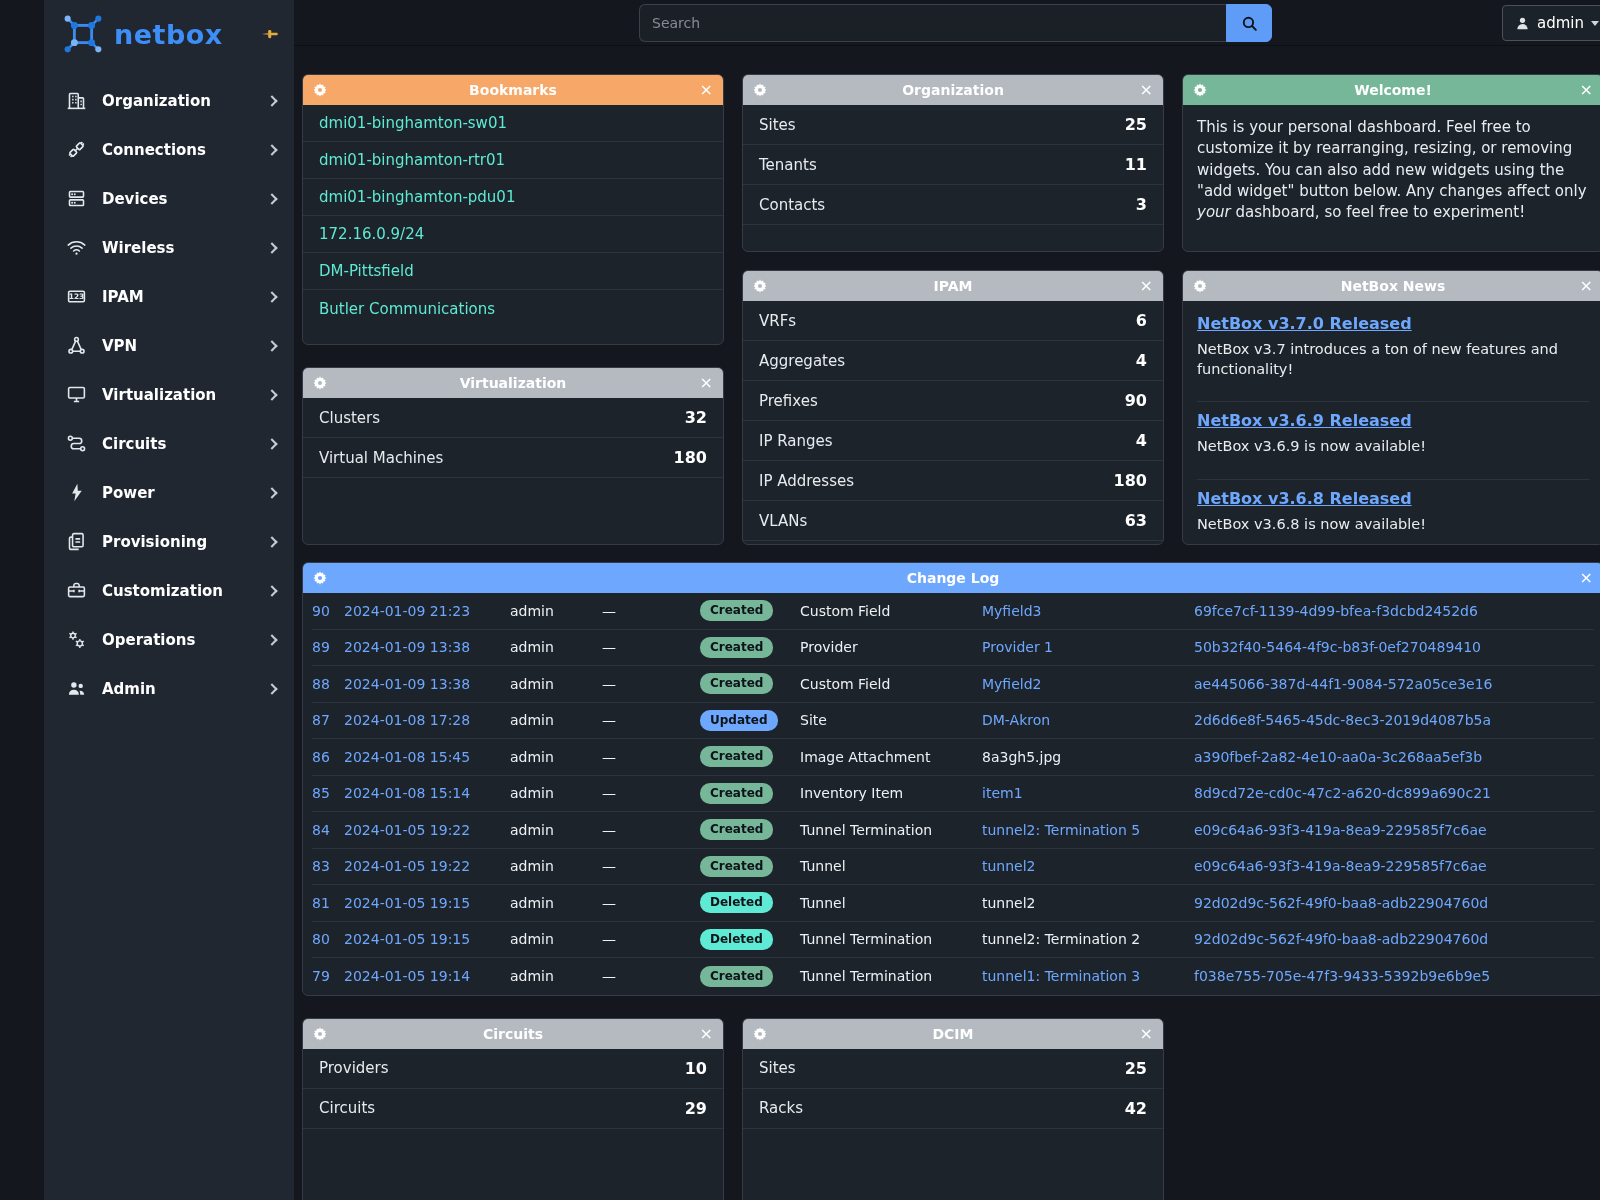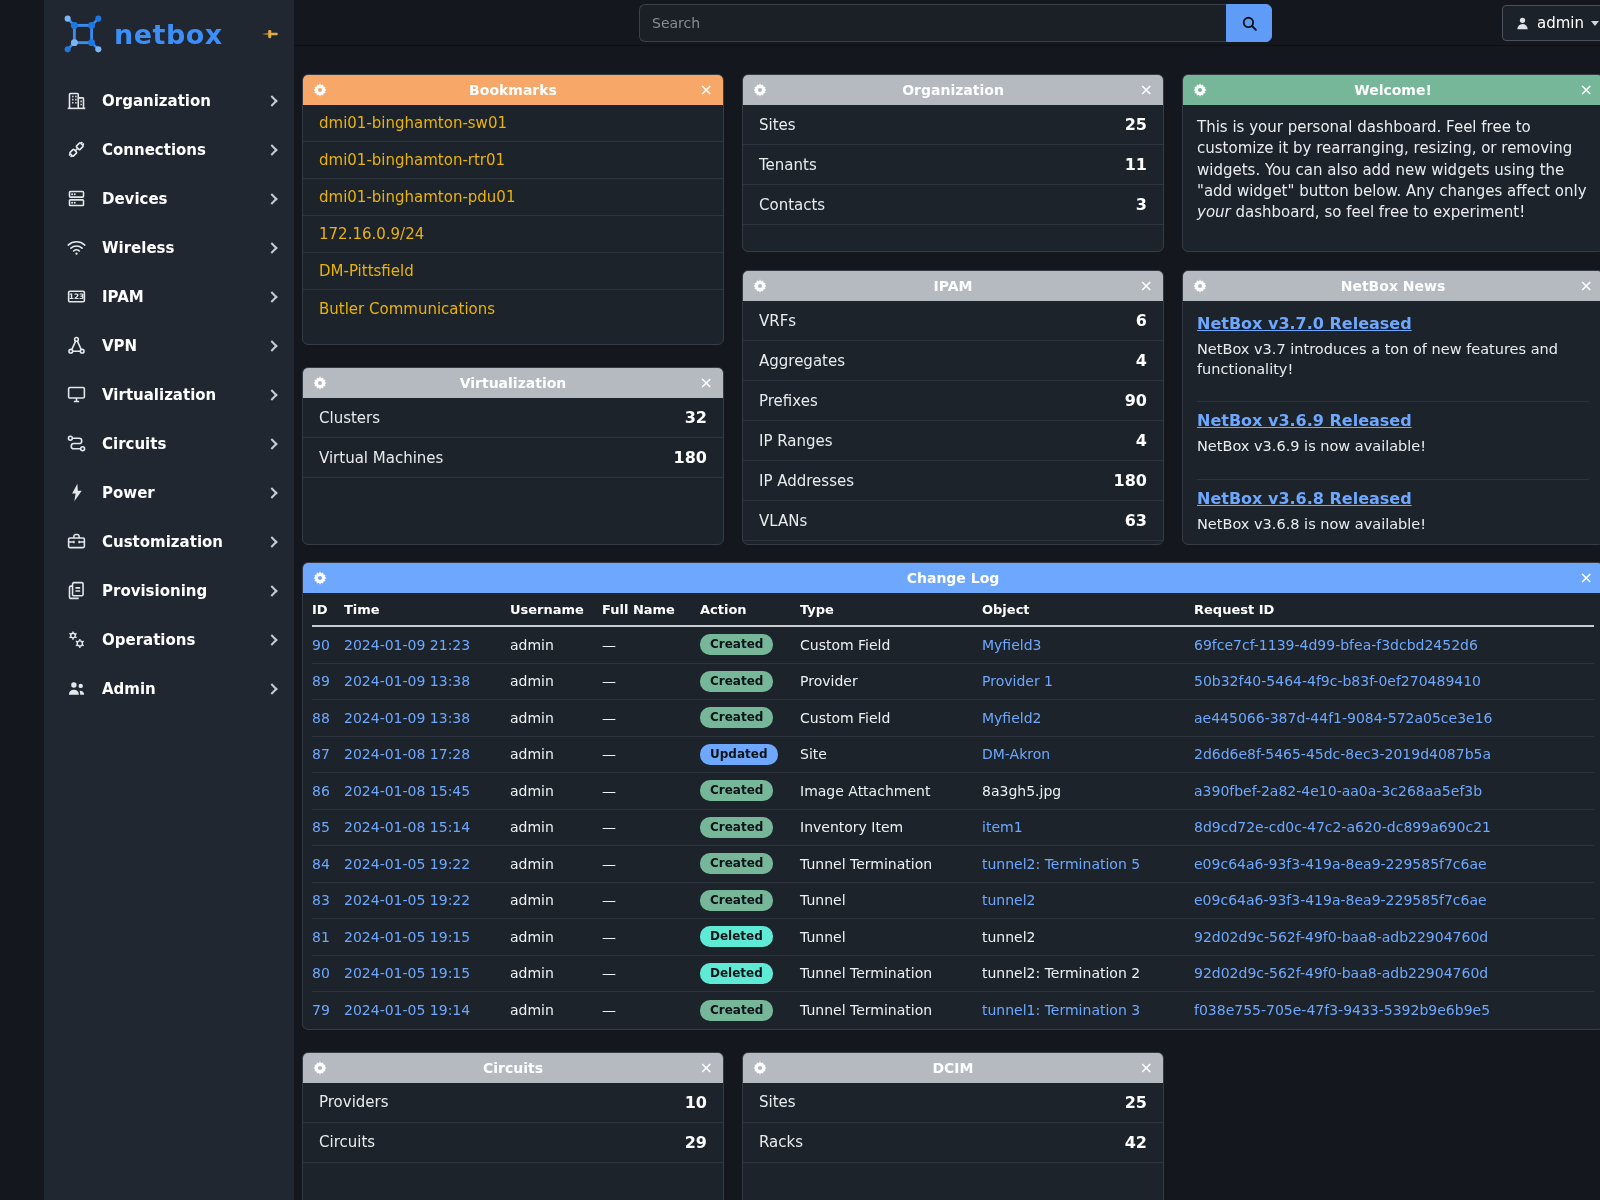--- a/index.html
+++ b/index.html
@@ -55,21 +55,21 @@
 
   
   .stat-row { display:flex; align-items:center; justify-content:space-between;
               padding:0 16px; height:40px; border-bottom:1px solid #2d343d; }
   .stat-label { font-size:15px; color:#e8ebee; }
   .stat-value { font-size:16px; font-weight:bold; color:#fff; text-decoration:none; cursor:pointer; }
 
   
   .bm-row { display:flex; align-items:center; padding:0 16px; height:37px; border-bottom:1px solid #2d343d; }
   .bm-row:last-child { border-bottom:none; }
-  .bm-link { font-size:15px; color:#eab308; text-decoration:none; cursor:pointer; }
+  .bm-link { font-size:15px; color:#5eead4; text-decoration:none; cursor:pointer; }
 
   
   .welcome-body { padding:12px 14px; font-size:15px; line-height:1.42; color:#e9ecef; }
 
   
   .news-body { padding:4px 14px 0; }
   .news-item { padding:9px 0 22px; border-bottom:1px solid #2d343d; }
   .news-item:last-child { border-bottom:none; }
   .news-title { font-size:16px; font-weight:bold; color:#6ea8fe; text-decoration:underline; cursor:pointer; }
   .news-desc { margin-top:7px; font-size:14.5px; color:#e9ecef; line-height:1.35; }
@@ -211,34 +211,34 @@
       </div>
       <div class="nav-item">
         <svg class="nav-ico" viewBox="0 0 24 24">
             <path d="M13 2L7 13h4l-1.5 9L18 10h-4.5z" fill="currentColor"></path>
           </svg>
         <span class="nav-label">Power</span>
           <span class="chev"></span>
       </div>
       <div class="nav-item">
         <svg class="nav-ico" viewBox="0 0 24 24" fill="none" stroke="currentColor" stroke-width="1.8">
+            <rect x="7.5" y="3" width="12" height="15" rx="1.5"></rect>
+            <path d="M7.5 7H5.6A1.6 1.6 0 0 0 4 8.6V19a2 2 0 0 0 2 2h8.5"></path>
+            <path d="M10.8 9h5.4M10.8 12.5h5.4"></path>
+          </svg>
+        <span class="nav-label">Provisioning</span>
+          <span class="chev"></span>
+      </div>
+      <div class="nav-item">
+        <svg class="nav-ico" viewBox="0 0 24 24" fill="none" stroke="currentColor" stroke-width="1.8">
             <rect x="3" y="8" width="18" height="11" rx="1.5"></rect>
             <path d="M9 8V6.2A2.2 2.2 0 0 1 11.2 4h1.6A2.2 2.2 0 0 1 15 6.2V8"></path>
             <path d="M3 12.5h6M15 12.5h6M9 11v3M15 11v3"></path>
           </svg>
         <span class="nav-label">Customization</span>
-          <span class="chev"></span>
-      </div>
-      <div class="nav-item">
-        <svg class="nav-ico" viewBox="0 0 24 24" fill="none" stroke="currentColor" stroke-width="1.8">
-            <rect x="7.5" y="3" width="12" height="15" rx="1.5"></rect>
-            <path d="M7.5 7H5.6A1.6 1.6 0 0 0 4 8.6V19a2 2 0 0 0 2 2h8.5"></path>
-            <path d="M10.8 9h5.4M10.8 12.5h5.4"></path>
-          </svg>
-        <span class="nav-label">Provisioning</span>
           <span class="chev"></span>
       </div>
       <div class="nav-item">
         <svg class="nav-ico" viewBox="0 0 24 24" fill="none" stroke="currentColor" stroke-width="1.6">
             <circle cx="8" cy="7.5" r="2.6"></circle>
             <path d="M8 2.8v2M8 10.2v2M3.9 5.1l1.7 1M10.4 8.9l1.7 1M3.9 9.9l1.7-1M10.4 6.1l1.7-1"></path>
             <circle cx="15.8" cy="16.5" r="2.9"></circle>
             <path d="M15.8 11.3v2.2M15.8 19.5v2.2M11.3 13.9l1.9 1.1M18.4 18l1.9 1.1M11.3 19.1l1.9-1.1M18.4 15l1.9-1.1"></path>
           </svg>
         <span class="nav-label">Operations</span>
@@ -421,30 +421,20 @@
 
       <div class="widget changelog">
         <div class="w-head hdr-blue">
           <svg class="w-gear">
               <use href="#gear"></use>
             </svg>
           <span class="w-title">Change Log</span>
           <span class="w-close">×</span>
         </div>
         <div class="cl-table">
-          <div class="cl-cols">
-            <span>ID</span>
-            <span>Time</span>
-            <span>Username</span>
-            <span>Full Name</span>
-            <span>Action</span>
-            <span>Type</span>
-            <span>Object</span>
-            <span>Request ID</span>
-          </div>
 
           <div class="cl-row">
             <a class="cell-link">90</a>
             <a class="cell-link">2024-01-09 21:23</a>
             <span class="cell-plain">admin</span>
             <span class="cell-plain">—</span>
             <span><span class="badge b-created">Created</span></span>
             <span class="cell-plain">Custom Field</span>
             <a class="cell-link">Myfield3</a>
             <a class="cell-link">69fce7cf-1139-4d99-bfea-f3dcbd2452d6</a>

